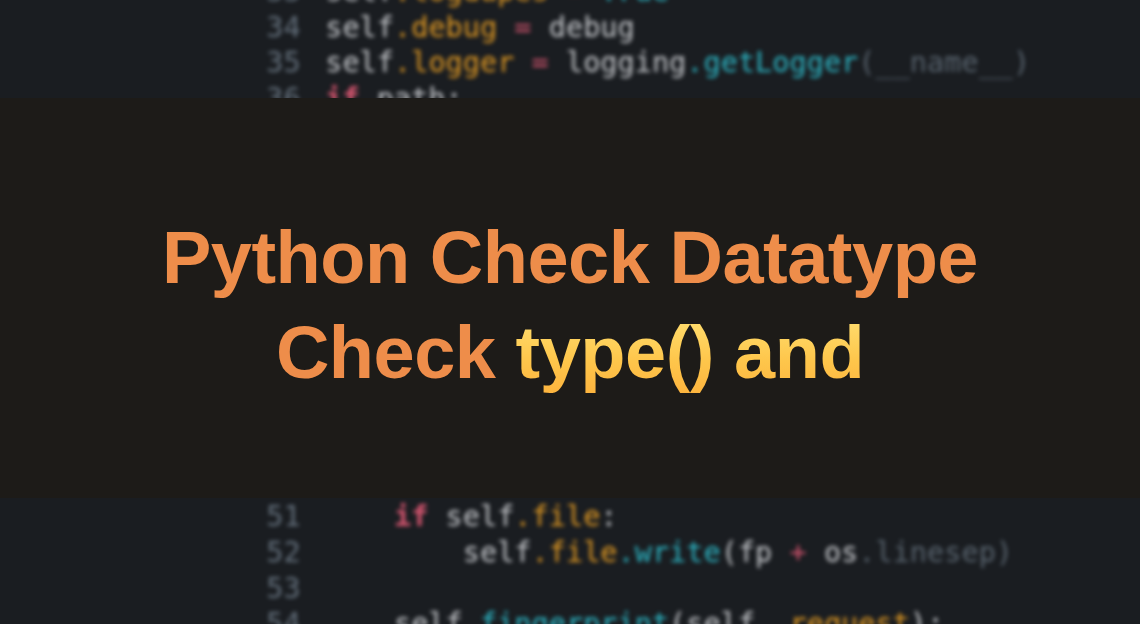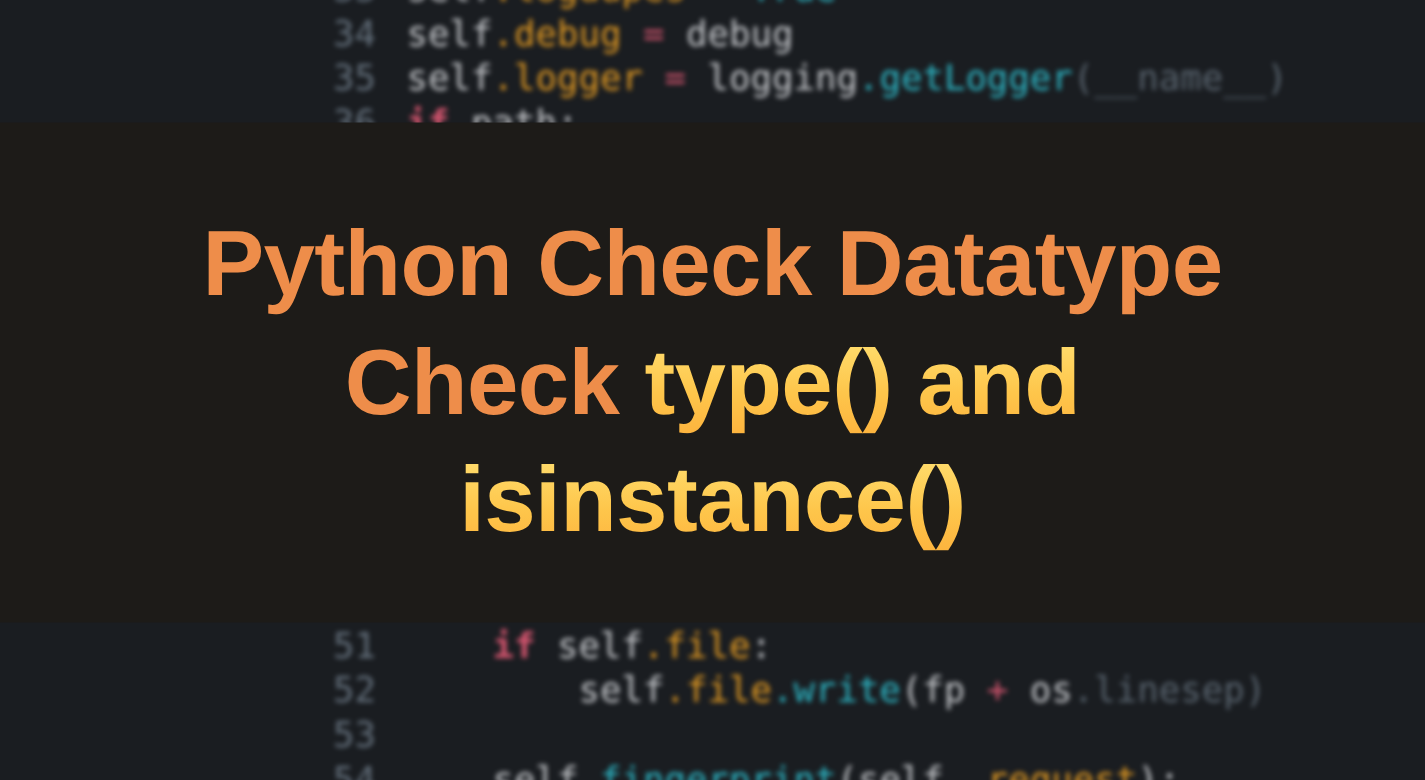--- a/index.html
+++ b/index.html
@@ -93,15 +93,14 @@
     <div class="line"><span class="gutter">52</span>        <span class="tok-self">self</span><span class="tok-prop">.file</span><span class="tok-fn">.write</span><span class="tok-punc">(fp </span><span class="tok-op">+</span><span class="tok-id"> os</span><span class="tok-dim">.linesep)</span></div>
     <div class="line"><span class="gutter">53</span></div>
     <div class="line"><span class="gutter">54</span>    <span class="tok-self">self</span><span class="tok-fn">.fingerprint</span><span class="tok-punc">(self, </span><span class="tok-prop">request</span><span class="tok-punc">):</span></div>
   </div>
 </div>
 
 <div class="title-band">
   <h1 class="title">
     <span class="orange">Python Check Datatype</span><br>
     <span class="orange">Check </span><span class="yellow">type() and</span><br>
-    <span class="yellow">isinstance()</span>
   </h1>
 </div>
 
 </body></html>

